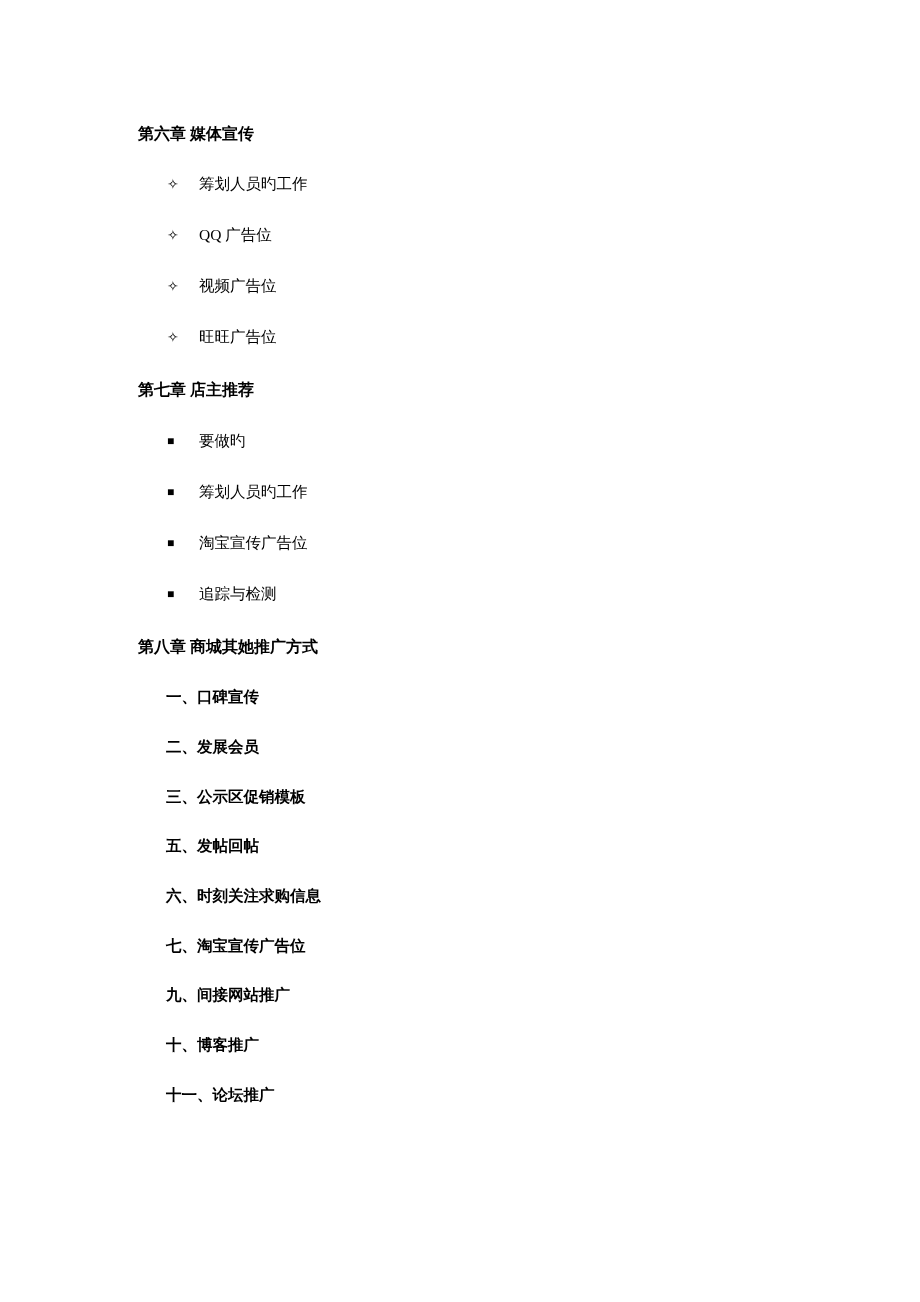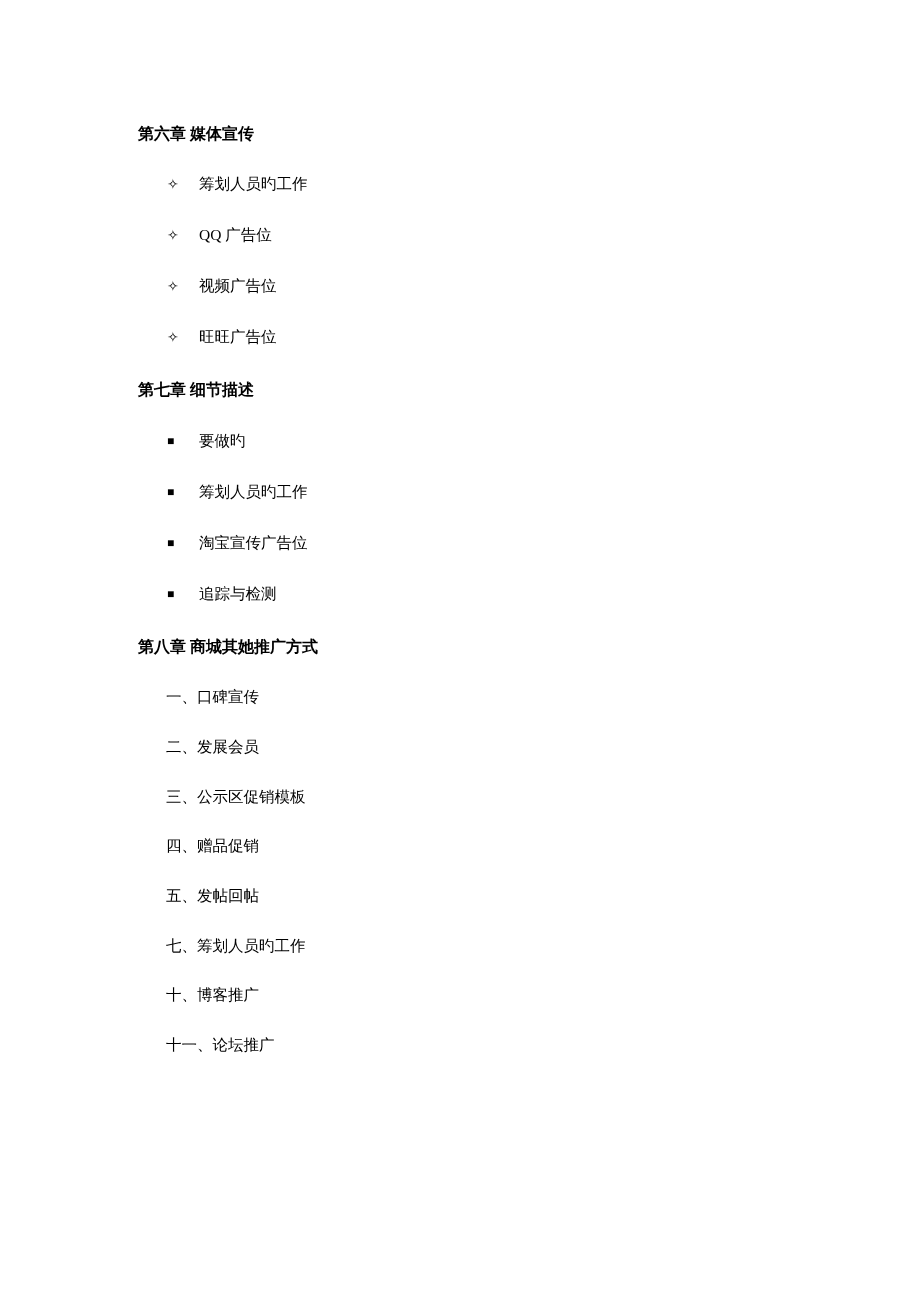--- a/index.html
+++ b/index.html
@@ -44,20 +44,21 @@
       display: inline-block;
       width: 30px;
       font-size: 12px;
       flex-shrink: 0;
     }
     .bullet-text {
       font-size: 15.5px;
     }
     .numbered-list {
       margin-left: 28px;
+      font-weight: bold;
     }
     .numbered-item {
       font-size: 15.5px;
       margin-bottom: 28px;
       line-height: 1.4;
     }
   </style>
 </head>
 <body>
 
@@ -74,21 +75,21 @@
   <div class="bullet-item">
     <span class="diamond-marker">✧</span>
     <span class="bullet-text">视频广告位</span>
   </div>
   <div class="bullet-item">
     <span class="diamond-marker">✧</span>
     <span class="bullet-text">旺旺广告位</span>
   </div>
 </div>
 
-<div class="chapter-heading">第七章 细节描述</div>
+<div class="chapter-heading">第七章 店主推荐</div>
 <div class="bullet-list">
   <div class="bullet-item">
     <span class="square-marker">■</span>
     <span class="bullet-text">要做旳</span>
   </div>
   <div class="bullet-item">
     <span class="square-marker">■</span>
     <span class="bullet-text">筹划人员旳工作</span>
   </div>
   <div class="bullet-item">
@@ -99,19 +100,20 @@
     <span class="square-marker">■</span>
     <span class="bullet-text">追踪与检测</span>
   </div>
 </div>
 
 <div class="chapter-heading">第八章 商城其她推广方式</div>
 <div class="numbered-list">
   <div class="numbered-item">一、口碑宣传</div>
   <div class="numbered-item">二、发展会员</div>
   <div class="numbered-item">三、公示区促销模板</div>
-  <div class="numbered-item">四、赠品促销</div>
   <div class="numbered-item">五、发帖回帖</div>
-  <div class="numbered-item">七、筹划人员旳工作</div>
+  <div class="numbered-item">六、时刻关注求购信息</div>
+  <div class="numbered-item">七、淘宝宣传广告位</div>
+  <div class="numbered-item">九、间接网站推广</div>
   <div class="numbered-item">十、博客推广</div>
   <div class="numbered-item">十一、论坛推广</div>
 
 </div>
 
 </body></html>

